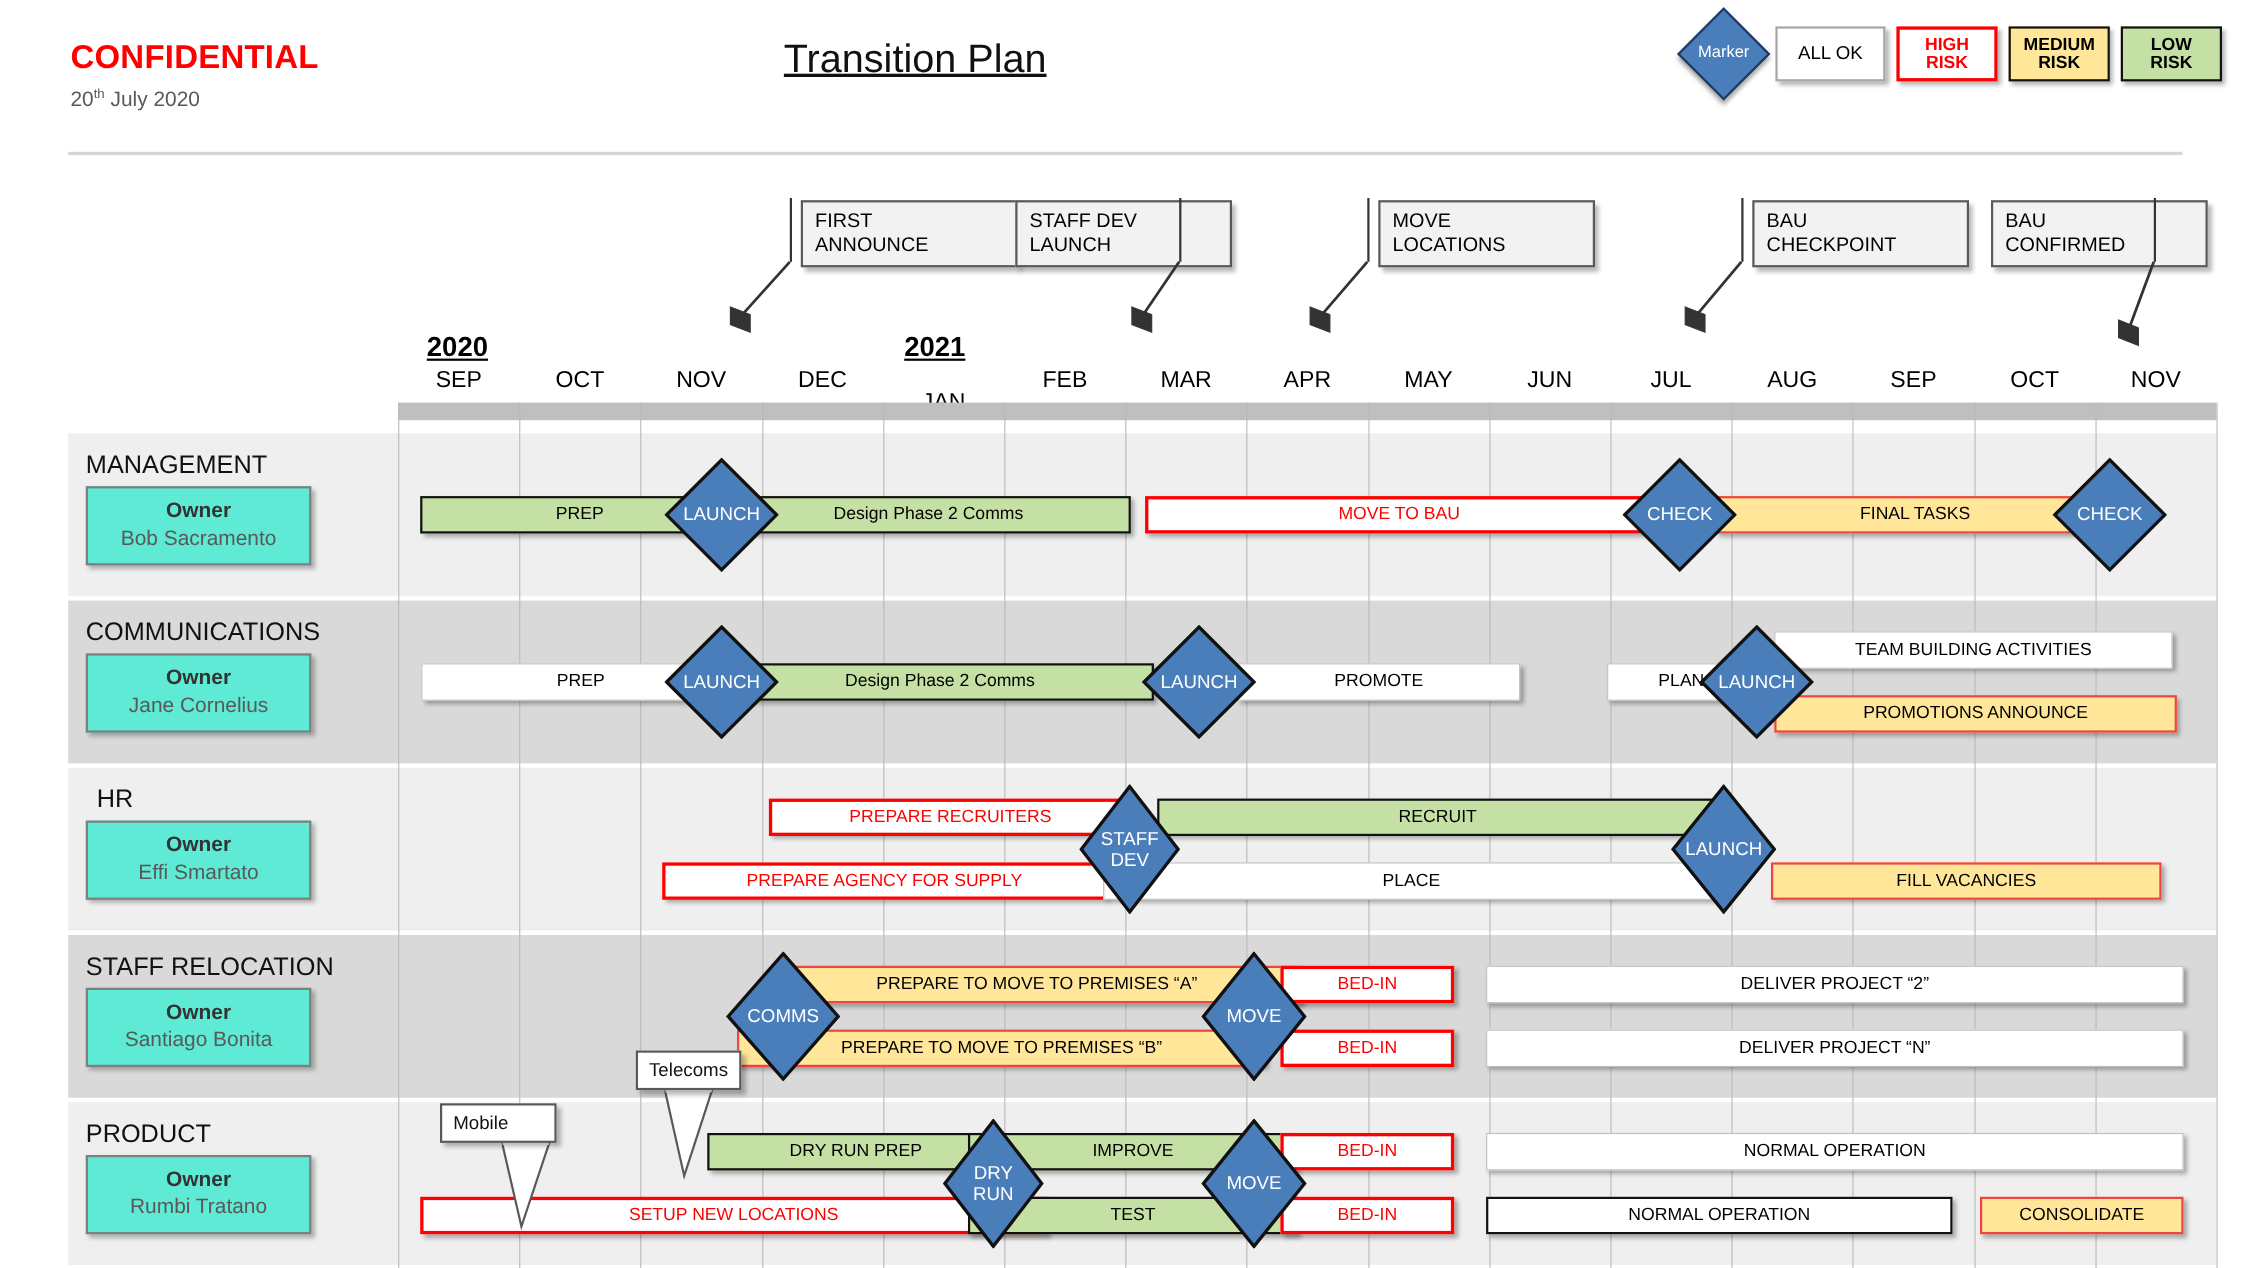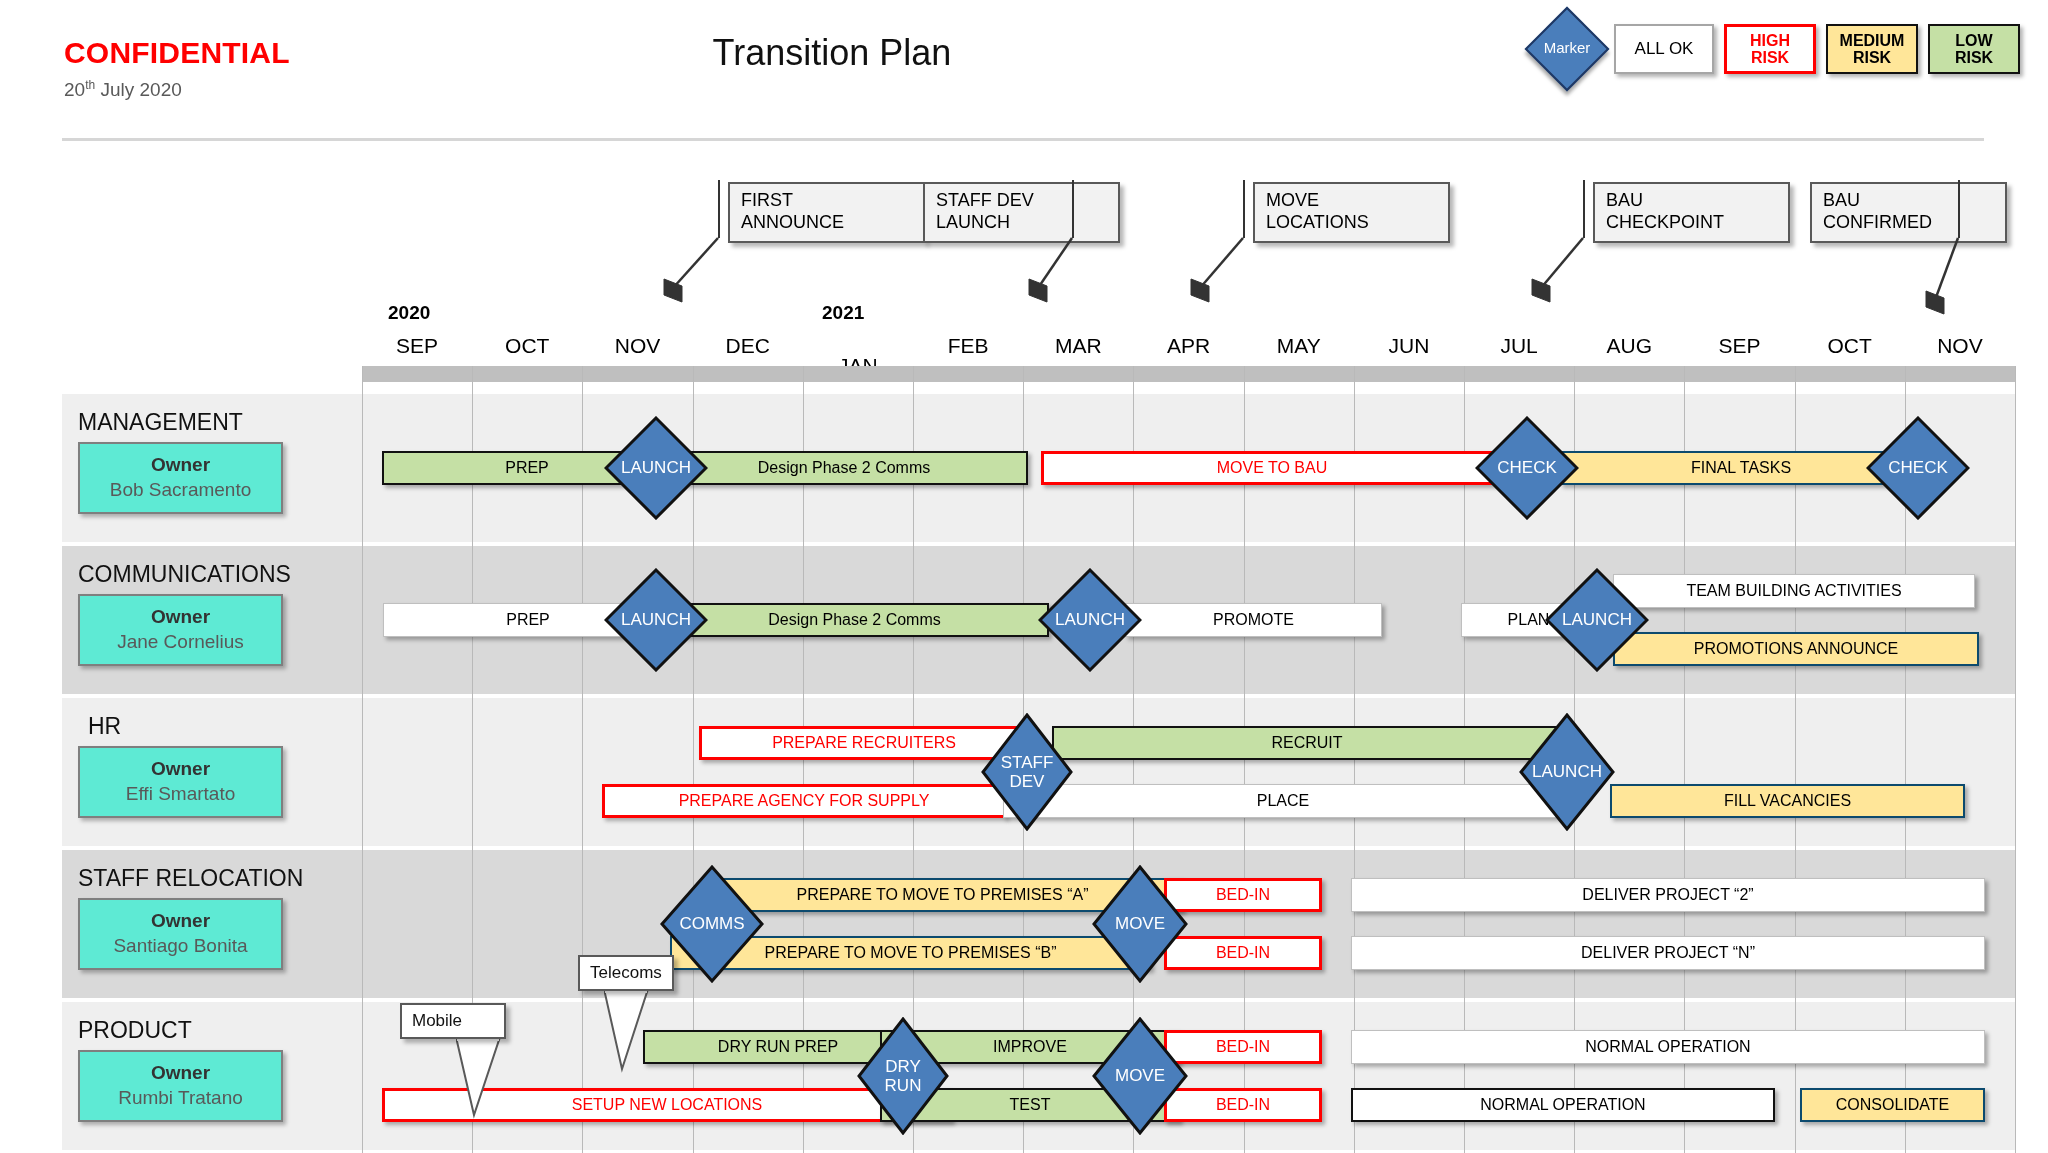--- a/index.html
+++ b/index.html
@@ -18,21 +18,21 @@
     letter-spacing: .2px;
   }
   .conf-date {
     position: absolute; left: 64px; top: 78px;
     font-size: 19px; color: #595959;
   }
   .conf-date sup { font-size: 12px; vertical-align: super; }
 
   .main-title {
     position: absolute; left: 0; top: 32px; width: 1664px;
-    text-align: center; font-size: 36px; color: #111; font-weight: normal;
+    text-align: center; font-size: 36px; color: #111; font-weight: normal; text-decoration: underline;
   }
   .main-sub {
     position: absolute; left: 0; top: 77px; width: 2048px;
     text-align: center; font-size: 23px; color: #111;
   }
 
   .hdr-rule {
     position: absolute; left: 62px; top: 138px; width: 1922px; height: 3px;
     background: #d6d6d6;
   }
@@ -68,21 +68,21 @@
   .ms-box {
     position: absolute; background:#f2f2f2; border:2px solid #595959;
     padding: 6px 9px 7px 11px; font-size: 18px; line-height: 1.22; color:#000;
     box-shadow: 4px 4px 4px rgba(0,0,0,.28);
     white-space: pre-line;
   }
   .ms-leader { position: absolute; overflow: visible; pointer-events:none; }
   .ms-tick { position: absolute; width: 2px; background:#333; }
 
   
-  .yr-label { position:absolute; font-size:19px; font-weight:bold; color:#000; }
+  .yr-label { position:absolute; font-size:25px; font-weight:bold; color:#000;text-decoration:underline; }
   .mo-label { position:absolute; font-size:21px; color:#000; text-align:center; }
   .axis-bar { position:absolute; background:#bfbfbf; }
   .vline { position:absolute; top:0; width:1px; height:770px; background:#b9b9b9; }
 
   .row-band { position:absolute; left:62px; }
   .row-band.shade-a { background:#efefef; }
   .row-band.shade-b { background:#d9d9d9; }
   .row-title {
     position:absolute; font-size:23px; color:#111;
   }
@@ -95,21 +95,21 @@
   .owner-box .o-role { font-size:19px; font-weight:bold; color:#333; }
   .owner-box .o-name { font-size:19px; color:#595959; }
 
   
   .bar {
     position:absolute; display:flex; align-items:center; justify-content:center;
     font-size:16px; color:#000; box-shadow:3px 3px 4px rgba(0,0,0,.3);
     text-align:center; white-space:nowrap; overflow:hidden;
   }
   .bar.green  { background:#c5e0a5; border:2px solid #111; }
-  .bar.amber  { background:#ffe699; border:2px solid #0c4a6e; }
+  .bar.amber  { background:#ffe699; border:2px solid #ef4444; }
   .bar.white  { background:#fff;   border:1px solid #bfbfbf; }
   .bar.whiteblk { background:#fff; border:2px solid #111; }
   .bar.red    { background:#fff;   border:3px solid #ff0000; color:#ff0000; }
 
   
   .dmd { position:absolute; }
   .dmd .txt {
     position:absolute; left:0; top:0; width:100%; height:100%;
     display:flex; align-items:center; justify-content:center;
     color:#fff; font-size:17px; line-height:1.12; text-align:center;

